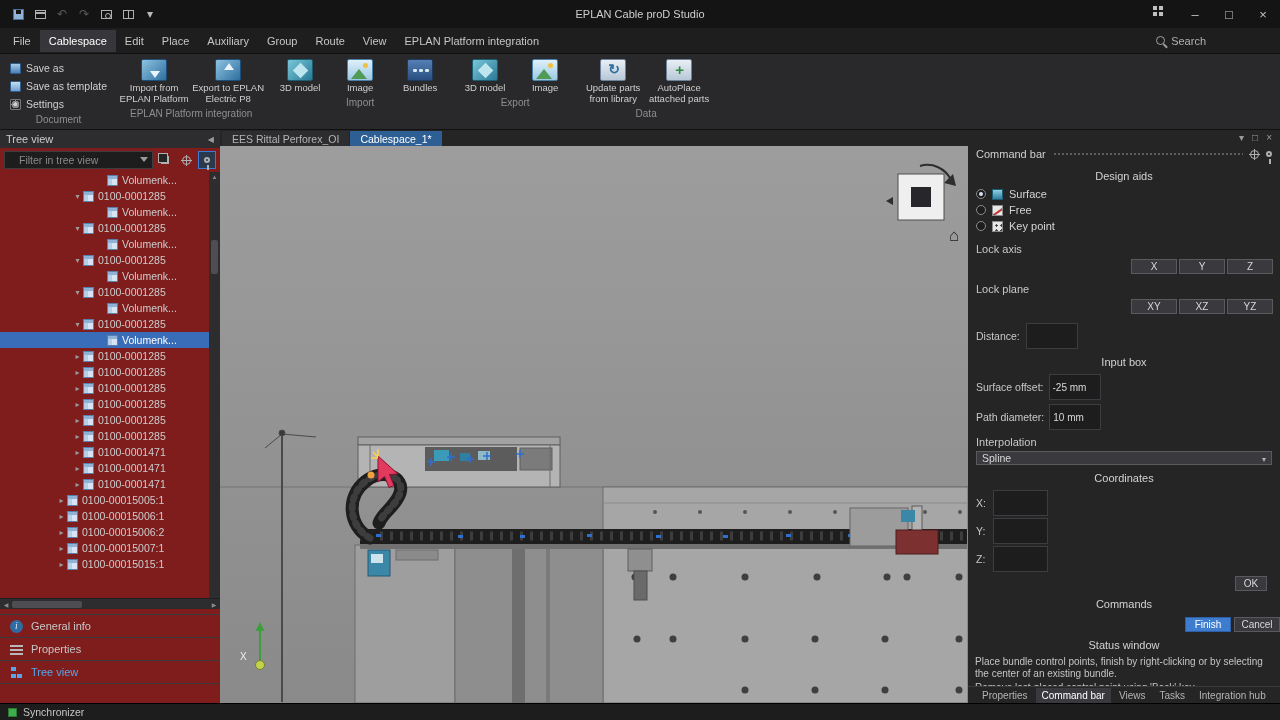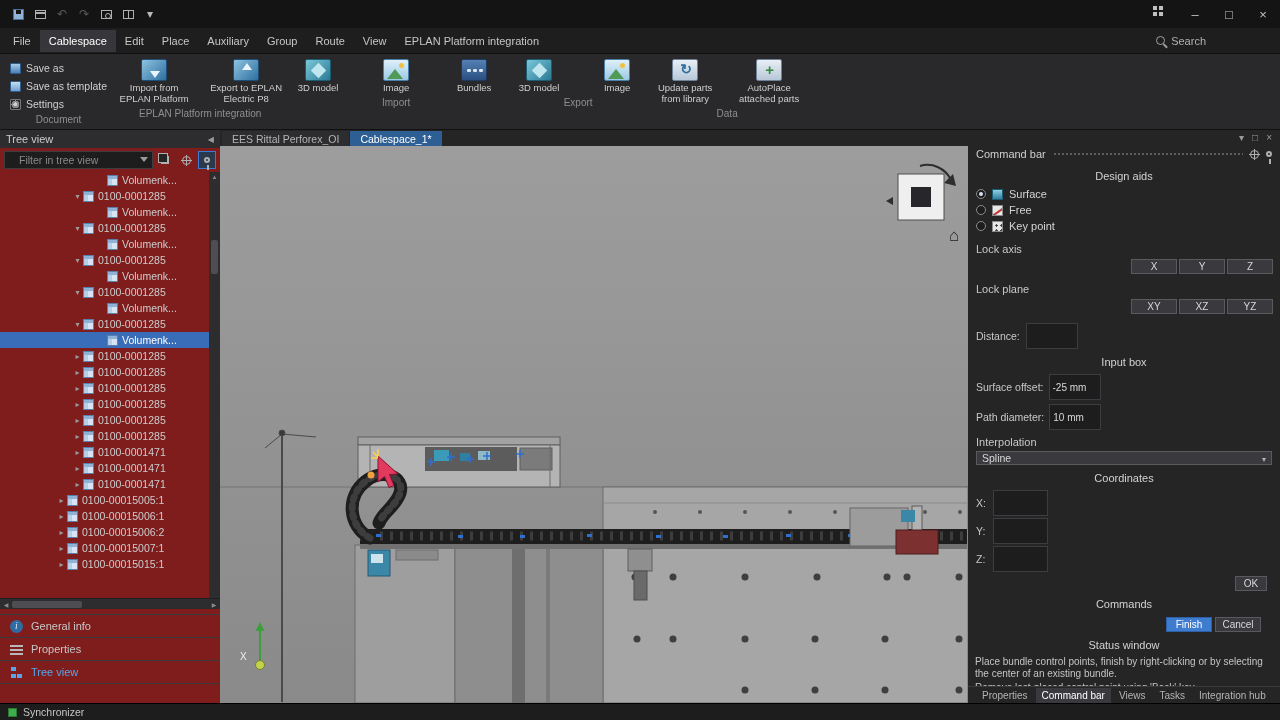--- a/index.html
+++ b/index.html
@@ -30,21 +30,21 @@
   .menu-tabs{display:flex;align-items:center;}
   .menu-tab{padding:5px 9px;color:#c6c6c6;font-size:11px;}
   .menu-tab.active{background:#37373b;color:#fff;}
   .menu-search{margin-left:auto;display:flex;align-items:center;gap:6px;color:#b0b0b0;padding-right:70px;}
   .search-glass{width:9px;height:9px;border:1.5px solid #a0a0a0;border-radius:50%;position:relative;display:inline-block;}
   .search-glass::after{content:"";position:absolute;width:5px;height:1.5px;background:#a0a0a0;transform:rotate(45deg);left:6px;top:8px;}
 
   
   .ribbon{height:76px;background:#29292b;display:flex;align-items:flex-start;padding:2px 4px 0 6px;border-bottom:1px solid #111;flex:none;}
   .ribbon-group{display:flex;flex-direction:column;}
-  .ribbon-items{display:flex;align-items:flex-start;gap:20px;flex:1;}
+  .ribbon-items{display:flex;align-items:flex-start;gap:2px;flex:1;}
   .ribbon-items.small{flex-direction:column;gap:4px;padding-top:5px;}
   .ribbon-small-btn{display:flex;align-items:center;gap:5px;padding:0 4px;height:14px;color:#cfcfcf;font-size:10.5px;white-space:nowrap;}
   .ribbon-big-btn{width:58px;display:flex;flex-direction:column;align-items:center;gap:2px;padding-top:3px;color:#cfcfcf;text-align:center;}
   .ribbon-big-btn .rlabel{font-size:9.5px;line-height:1.15;}
   [data-name="ribbon-group-eplan-platform-integration"] .ribbon-big-btn{width:72px;}
   [data-name="ribbon-group-data"] .ribbon-big-btn{width:64px;}
   .ribbon-caption{text-align:center;color:#8f8f8f;font-size:10px;padding:3px 6px 3px;}
   .ribbon-divider{width:1px;background:#3a3a3c;margin:4px 3px;}
   .ricon{display:inline-block;position:relative;flex:none;}
   .ricon.lg{width:26px;height:22px;border-radius:2px;}
@@ -145,21 +145,21 @@
   .cb-btn{min-width:46px;height:15px;background:#3a3a3e;border:1px solid #5a5a5e;color:#d8d8d8;font-size:10px;display:flex;align-items:center;justify-content:center;}
   .inline-row{display:flex;align-items:center;gap:6px;padding-left:8px;margin-top:9px;}
   .cb-input{height:26px;background:#1d1d1e;border:1px solid #3c3c41;color:#d8d8d8;font-size:10px;padding:0 3px;font-family:inherit;outline:none;}
   .w52{width:52px;}
   .field-row{display:flex;align-items:center;padding:2px 0 2px 8px;}
   .select{height:16px;margin:3px 8px 0;background:#3a3a3e;border:1px solid #5a5a5e;display:flex;align-items:flex-end;padding:0 5px;color:#d8d8d8;font-size:10.5px;}
   .select .caret{margin-left:auto;font-size:8px;color:#b0b0b0;}
   .coord-row{display:flex;align-items:center;gap:4px;padding-left:8px;margin-top:2px;}
   .clabel{width:13px;color:#c8c8c8;font-size:10.5px;}
   .ok-row{display:flex;justify-content:flex-end;padding:4px 13px 0 0;margin-left:46px;}
-  .cmd-row{display:flex;justify-content:flex-end;gap:3px;padding:3px 19px 0 0;}
+  .cmd-row{display:flex;justify-content:flex-end;gap:3px;padding:3px 0 0 0;}
   .finish-btn{background:#3e7cd0;border-color:#2f5fa6;color:#fff;}
   .status-section{margin-top:auto;}
   .status-text{padding:1px 7px;color:#c4c4c4;font-size:10px;line-height:1.2;}
   .rp-tabs{height:17px;border-top:1px solid #3a3a3c;display:flex;align-items:center;padding-left:8px;gap:2px;flex:none;}
   .rp-tab{padding:2px 6px;color:#b4b4b4;font-size:10px;white-space:nowrap;}
   .rp-tab.active{background:#3a3a3e;color:#fff;}
 
   
   .statusbar{height:17px;background:#1d1d1e;border-top:1px solid #000;display:flex;align-items:center;padding:0 8px;gap:6px;flex:none;}
   .sync-dot{width:9px;height:9px;background:#3fae4a;border:1px solid #2a7a33;flex:none;}
@@ -181,20 +181,21 @@
       <span class="qa-btn dim" data-name="undo-icon">↶</span>
       <span class="qa-btn dim" data-name="redo-icon">↷</span>
       <span class="qa-btn" data-name="capture-icon">
           <span class="capture-ico" data-name="camera-icon"></span>
         </span>
       <span class="qa-btn" data-name="layout-icon">
           <span class="frames-ico" data-name="frames-icon"></span>
         </span>
       <span class="qa-btn" data-name="quick-access-dropdown-icon">▾</span>
     </div>
+    <div class="tb-title" data-name="window-title">EPLAN Cable proD Studio</div>
     <div class="win-controls" data-name="window-controls">
       <span class="win-btn" data-name="apps-grid-icon">
           <span class="grid-ico" data-name="grid-icon"></span>
         </span>
       <span class="win-btn" data-name="minimize-button">–</span>
       <span class="win-btn" data-name="maximize-button">□</span>
       <span class="win-btn" data-name="close-button">×</span>
     </div>
   </div>
 

